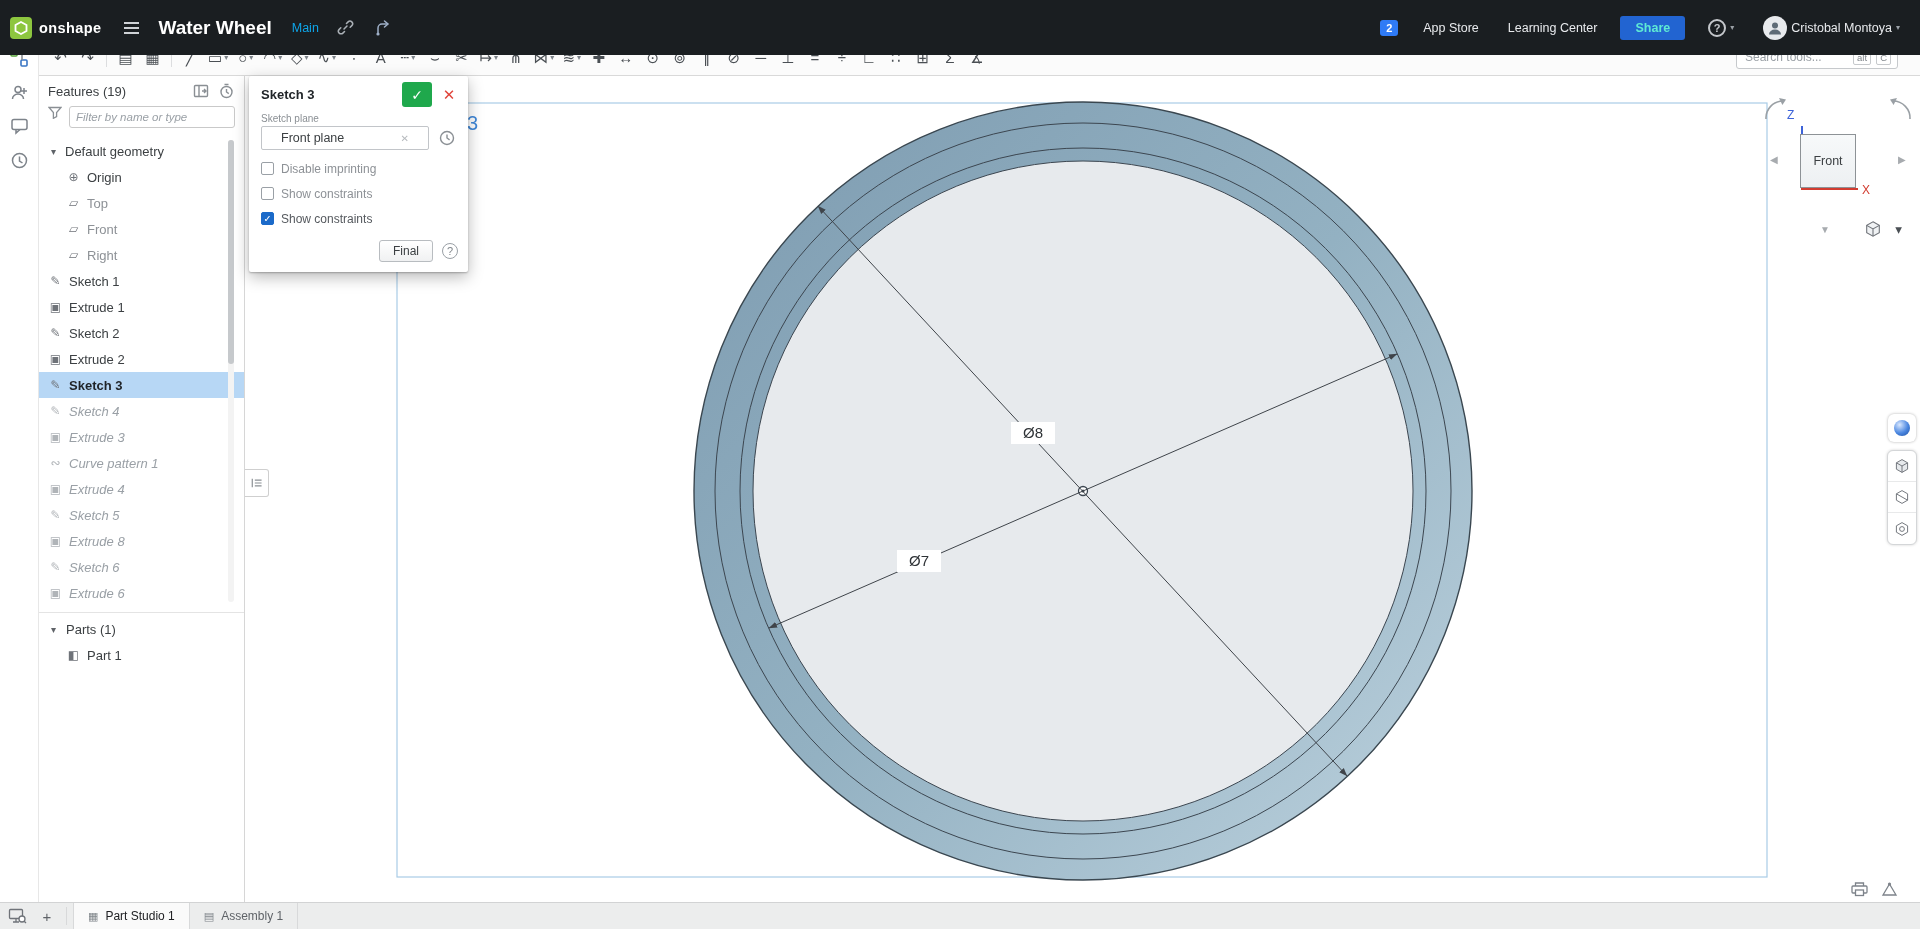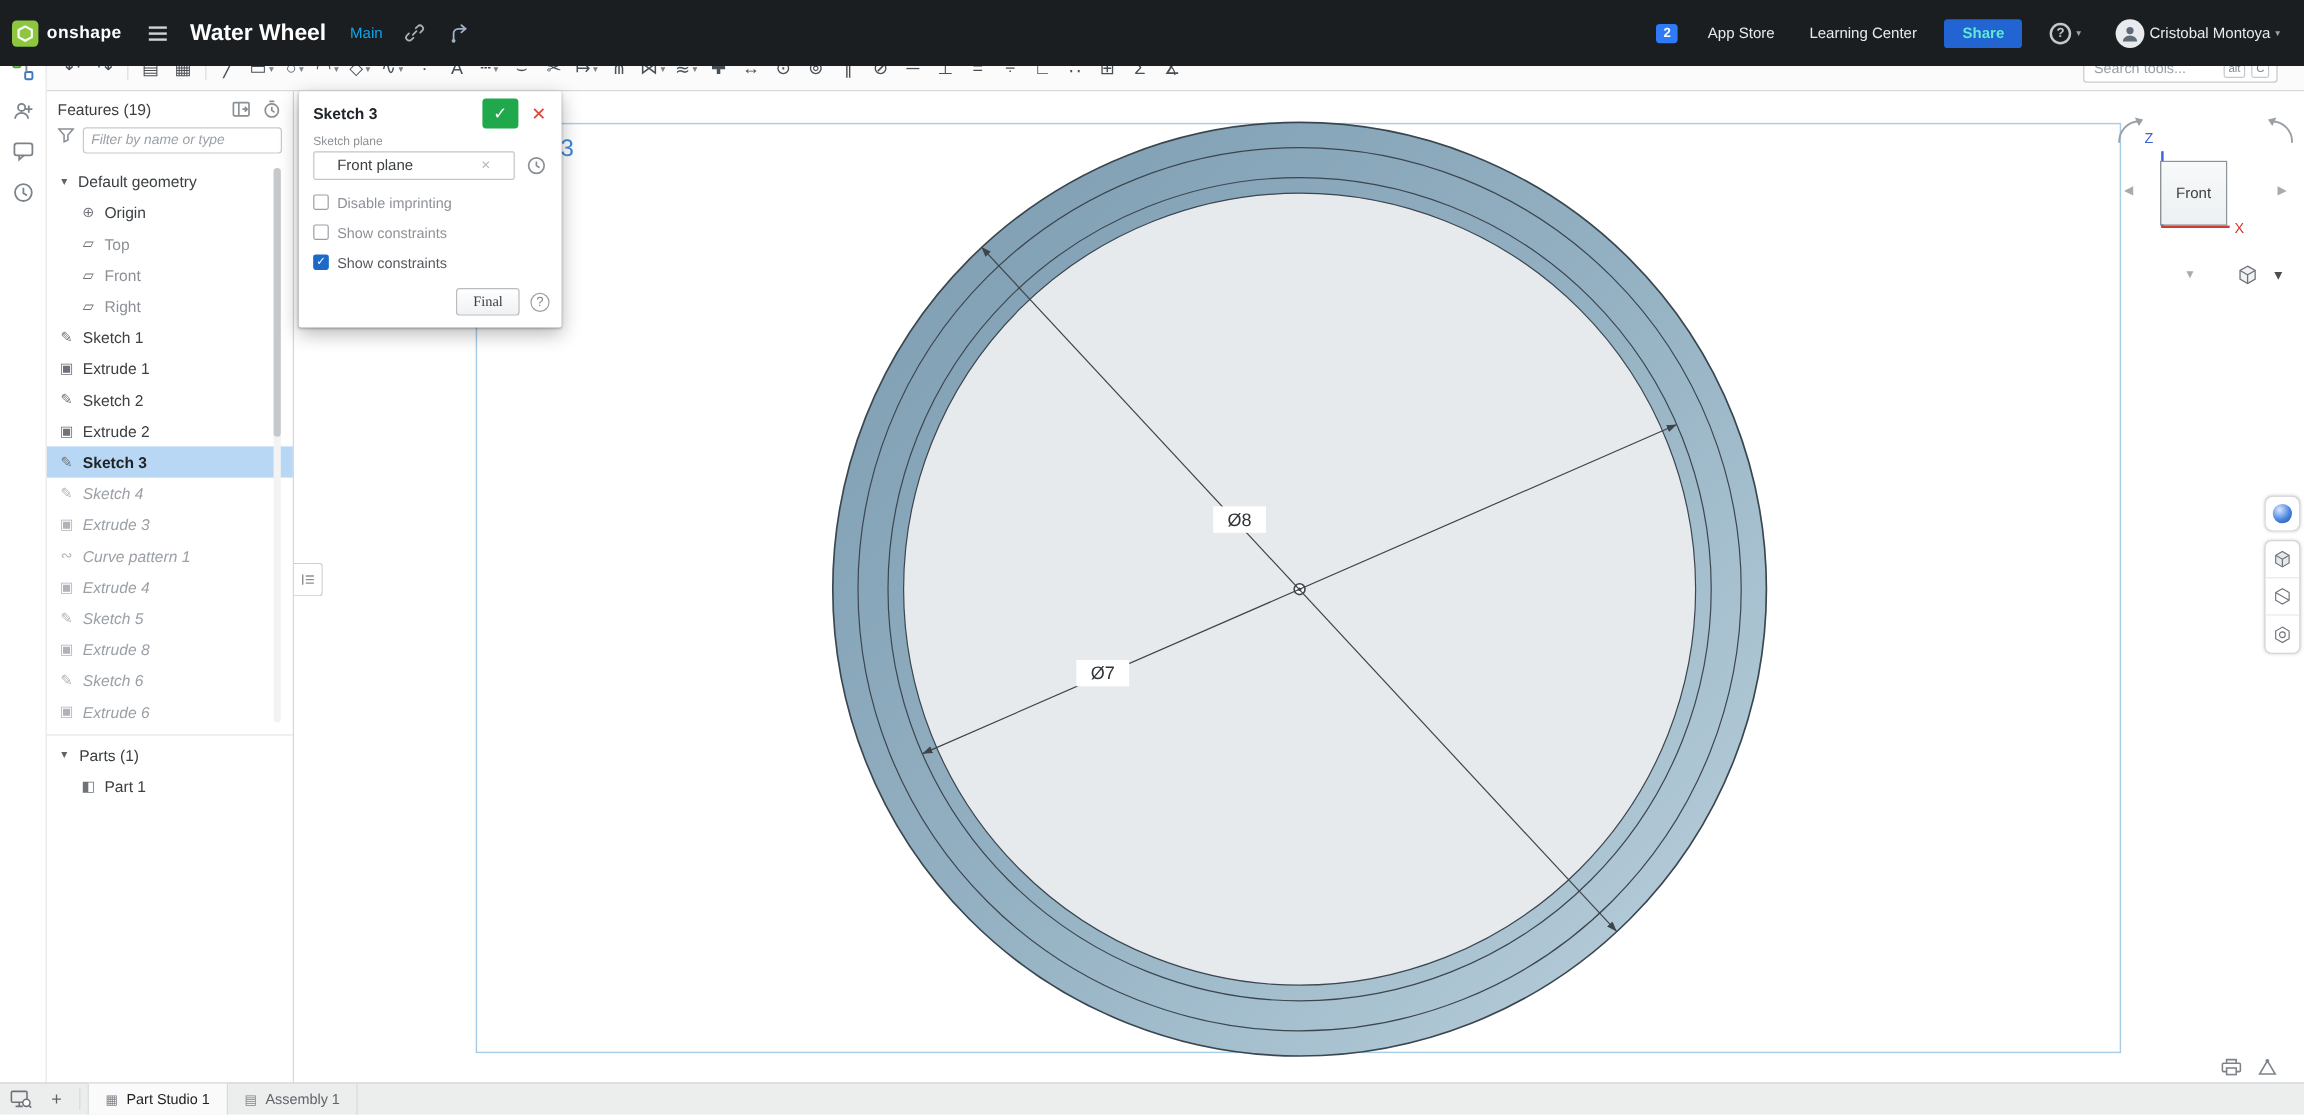--- a/index.html
+++ b/index.html
@@ -105,21 +105,21 @@
   .plane-clear { margin-left:auto; color:#b6babe; font-size:10px; border:none; background:none; padding:0; }
   .dlg-checks { margin-top:6px; }
   .cbrow { display:flex; align-items:center; gap:7px; height:25px; }
   .cbbox { width:13px; height:13px; border:1px solid #9aa0a6; border-radius:2px; background:#fff;
     font-size:9.5px; line-height:11px; text-align:center; color:transparent; flex:0 0 auto; }
   .cbbox.checked { background:#1b6ac9; border-color:#1b6ac9; color:#fff; }
   .cblabel { font-size:12px; color:#8d9196; white-space:nowrap; }
   .cbrow.checked .cblabel { color:#55595e; }
   .dlg-foot { display:flex; align-items:center; justify-content:flex-end; gap:9px; padding:9px 10px 10px; }
   .final-btn { border:1px solid #b8bcc0; background:linear-gradient(#fff,#f0f1f2); border-radius:3px;
-    font-size:12px; color:#3c4043; padding:3px 13px;font-family:Liberation Serif, serif; }
+    font-size:12px; color:#3c4043; padding:3px 13px; }
   .help-circ { width:16px; height:16px; border-radius:50%; border:1px solid #9aa0a6; color:#80868b;
     font-size:11px; display:flex; align-items:center; justify-content:center; }
 
   
   .canvas { position:absolute; left:245px; top:76px; right:0; bottom:27px; background:#fff; z-index:10; }
   .canvas svg.scene { position:absolute; left:0; top:0; }
   .corner-icons { position:absolute; right:22px; bottom:5px; display:flex; gap:12px; z-index:15; }
   .corner-btn { border:none; background:none; padding:0; display:flex; }
 
   

